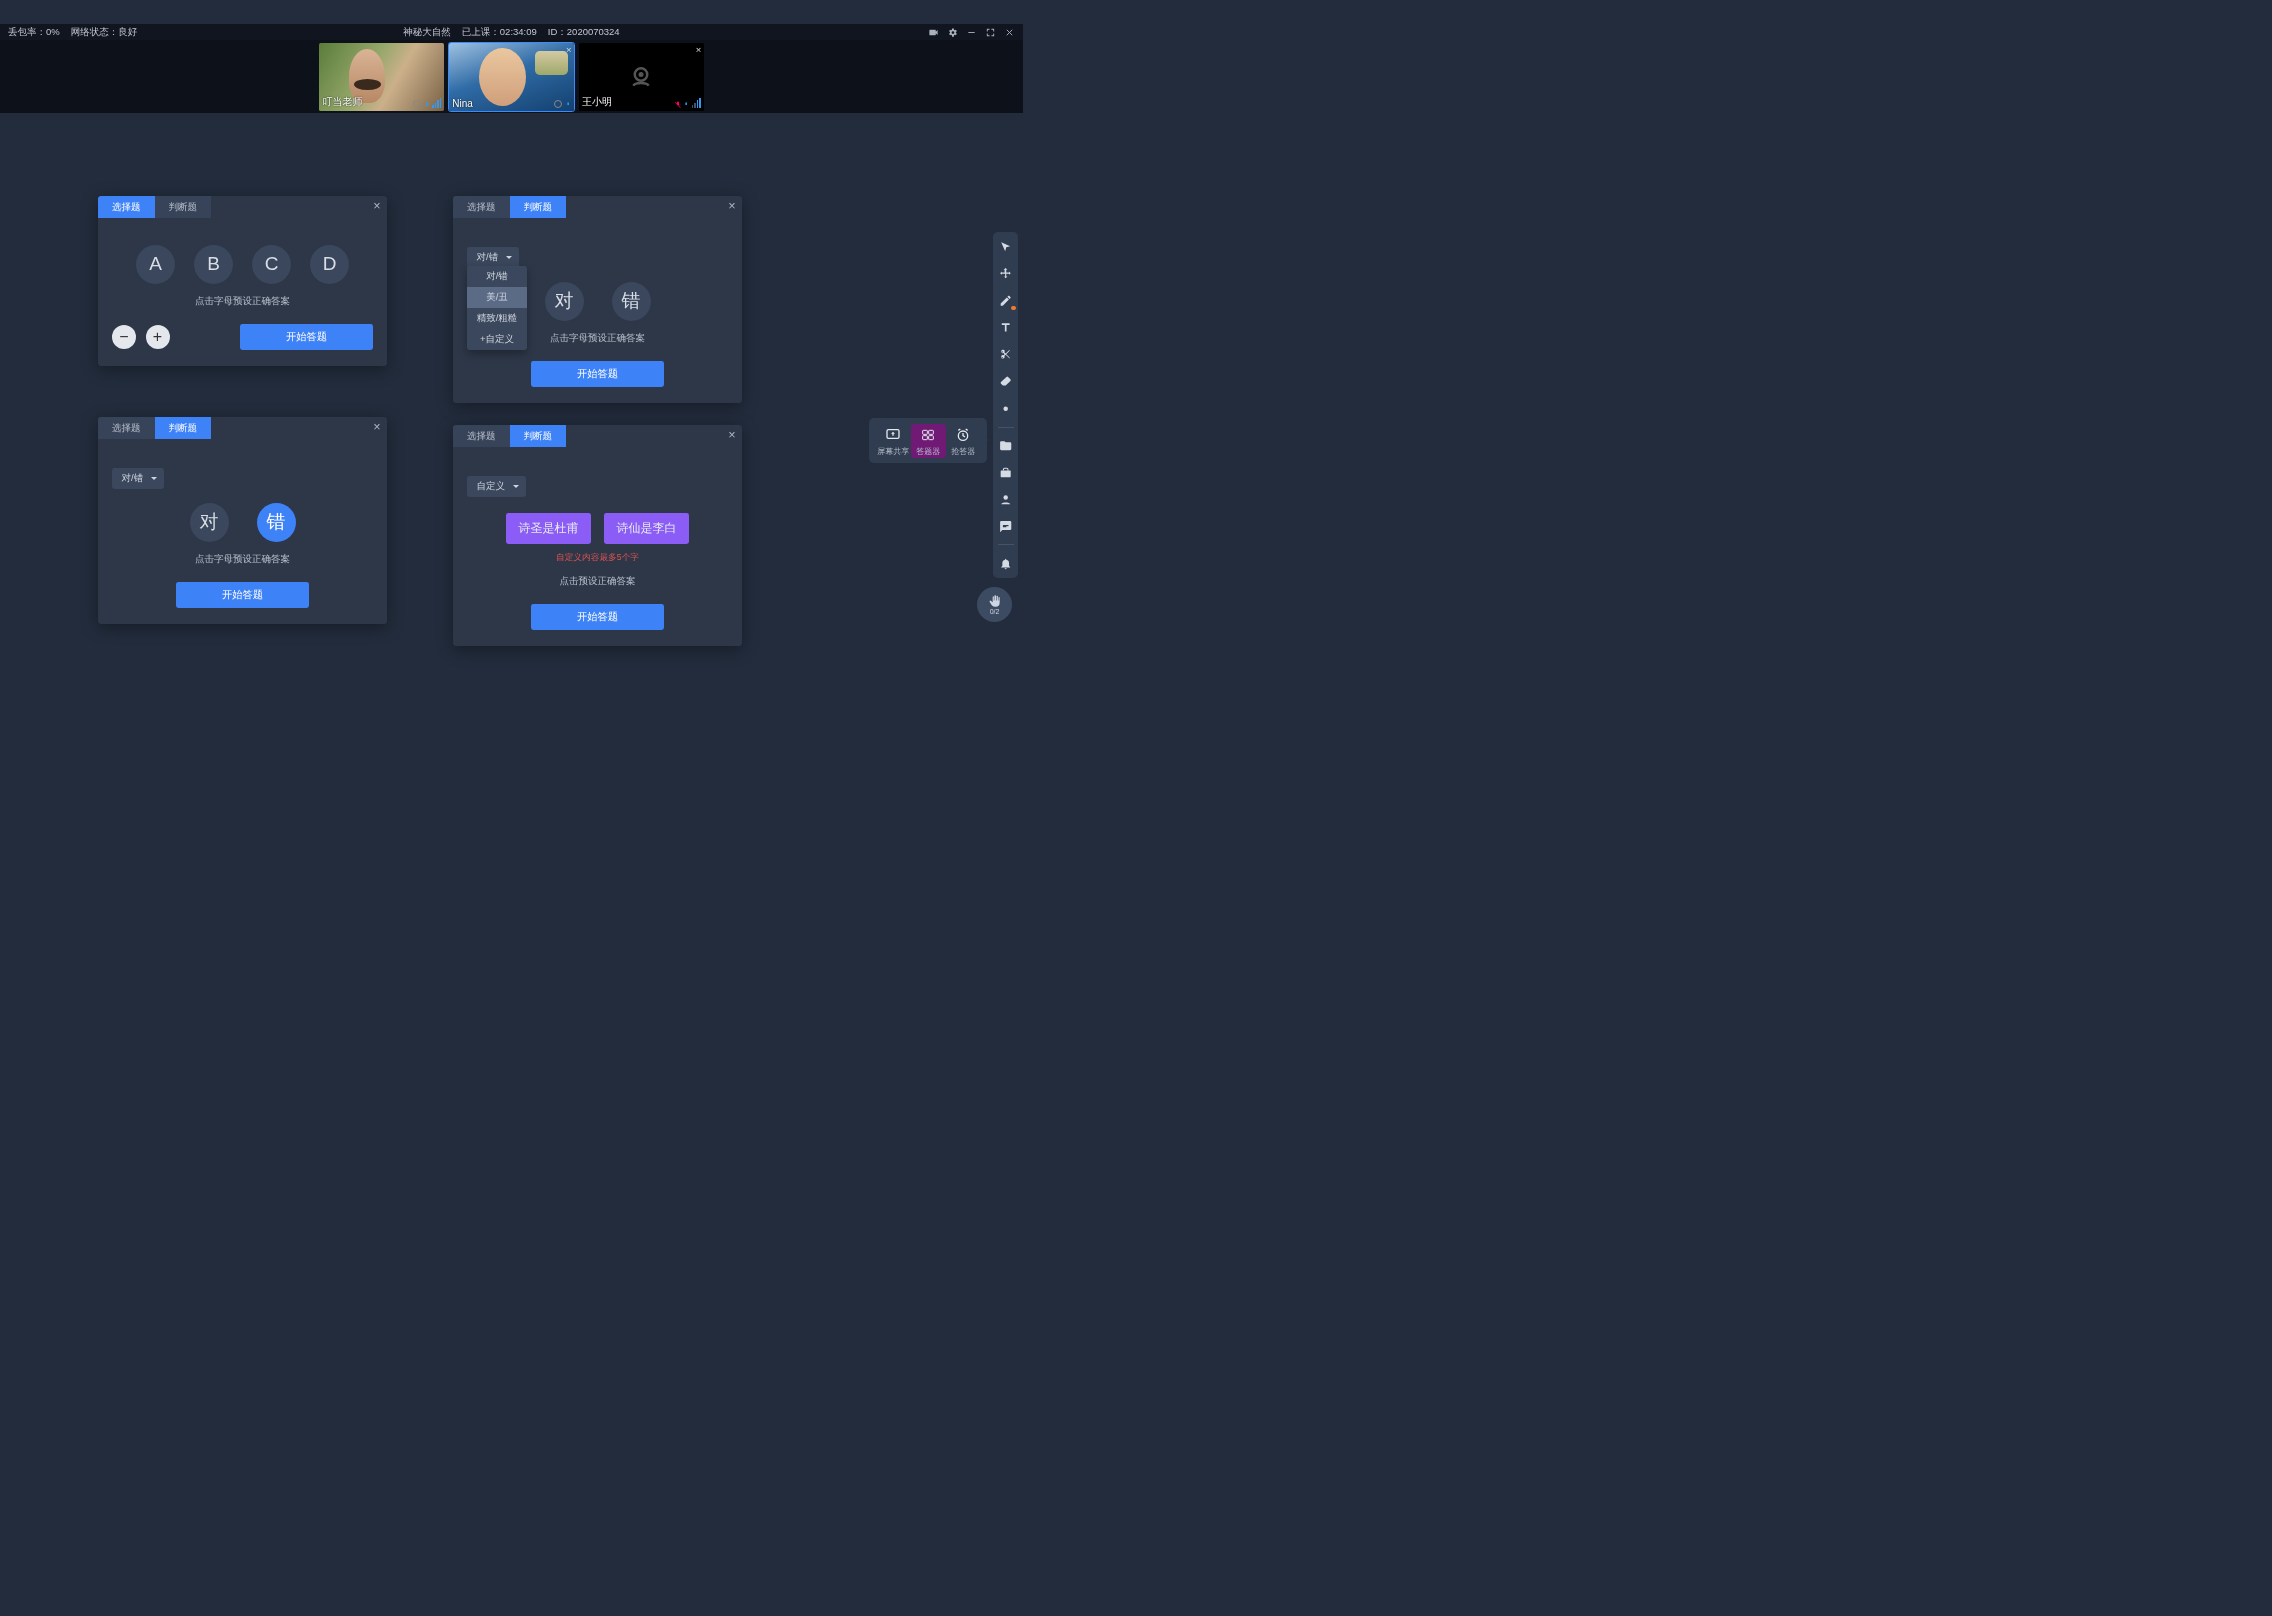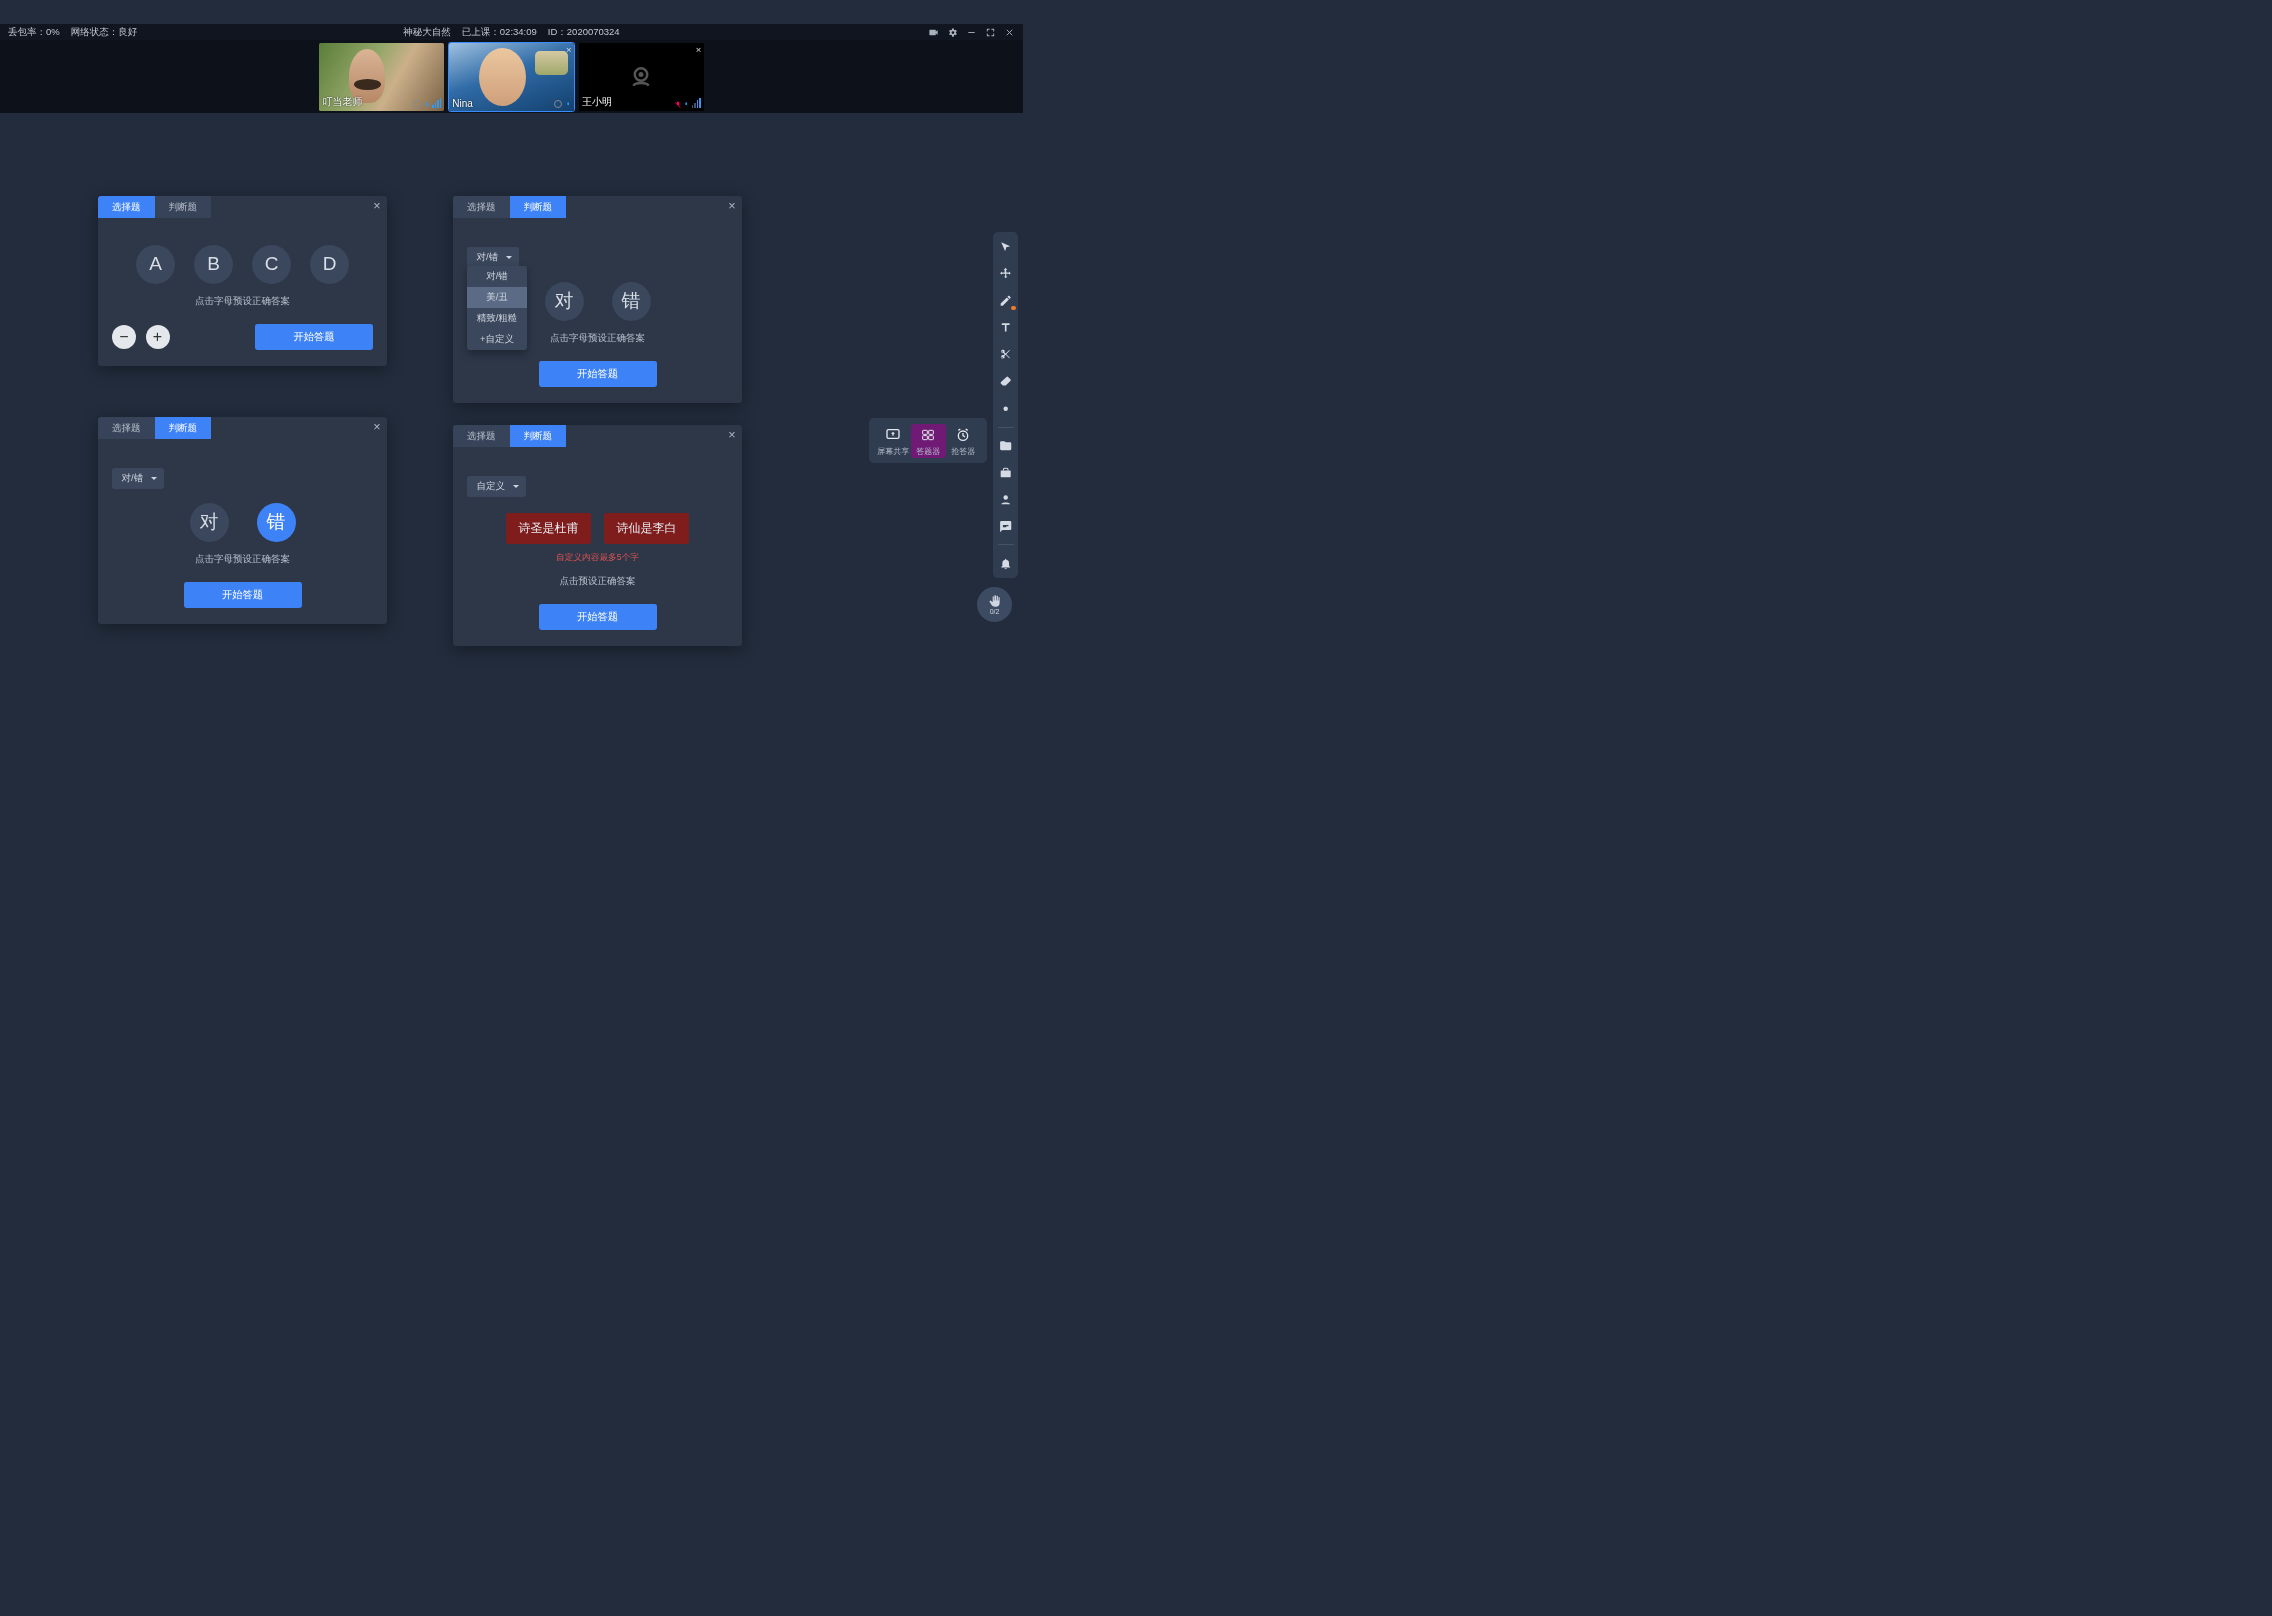--- a/index.html
+++ b/index.html
@@ -44,30 +44,30 @@
 .tab.active { background:#3e82f7; color:#fff;}
 .tab:first-child{border-top-left-radius:3.2px;}
 .panel .x { position:absolute; right:6.3px; top:3.2px; font-size:12.6px; color:#aeb6c2; cursor:pointer;}
 .pbody{ padding:12.6px 14px 16px; }
 .opts { display:flex; justify-content:center; gap:19px; margin:14px 0 4.7px;}
 .circ { width:39px; height:39px; border-radius:50%; background:#3a475c; color:#d9dee6; font-size:19px; font-weight:500; display:flex; align-items:center; justify-content:center; cursor:pointer;}
 .circ.sel{background:#3e82f7;color:#fff;}
 .circ.sm{width:24px;height:24px;font-size:16px;background:#e4e7ec;color:#333;}
 .hint{ text-align:center; font-size:9.5px; color:#b8c0cc; margin-top:11px;}
 .err{ text-align:center; font-size:8.7px; color:#e05252; margin-top:8px;}
-.btn{ background:#3e82f7; color:#fff; font-size:10.3px; border:none; border-radius:2.4px; padding:6.3px 0; width:118px; cursor:pointer;}
+.btn{ background:#3e82f7; color:#fff; font-size:10.3px; border:none; border-radius:2.4px; padding:6.3px 0; width:133px; cursor:pointer;}
 .btnrow{display:flex; justify-content:center; margin-top:16px;}
 .btnrow.split{justify-content:space-between; align-items:center;}
 .dd { position:relative; display:inline-block;margin-top:16px;}
 .ddbtn{ background:#3a475c; border:none; color:#cfd5df; font-size:9.5px; padding:4px 20.5px 4px 9.5px; border-radius:2.4px; cursor:pointer; position:relative;}
 .ddbtn::after{content:"";position:absolute;right:7px;top:50%;transform:translateY(-50%);border:3.2px solid transparent;border-top-color:#cfd5df;margin-top:1.6px;}
 .ddmenu{ position:absolute; top:19px; left:0; background:#3a475c; border-radius:2.4px; overflow:hidden; min-width:60px; box-shadow:0 3.2px 8px rgba(0,0,0,.3);}
 .ddi{ font-size:9.5px; color:#cfd5df; padding:4px 8px; text-align:center; cursor:pointer;}
 .ddi.hl{background:#5b6b86;}
-.pill{background:#7f1d1d; color:#e7ebf1; font-size:12px; padding:7px 12.6px; border-radius:2.4px; cursor:pointer;}
+.pill{background:#8b5cf6; color:#e7ebf1; font-size:12px; padding:7px 12.6px; border-radius:2.4px; cursor:pointer;}
 .pills{display:flex; gap:12.6px; justify-content:center; margin:16px 0 3.2px;}
 
 
 .toolbar{ position:absolute; right:4.7px; top:232px; width:25px; background:#303c4f; border-radius:4.7px; padding:6.3px 0; display:flex; flex-direction:column; align-items:center; gap:9.5px;}
 .tb{ width:17.4px; height:17.4px; color:#d5dbe5; cursor:pointer; display:flex; align-items:center; justify-content:center; position:relative;}
 .tb svg{width:13.4px;height:13.4px;fill:currentColor;}
 .tb .dot{position:absolute;right:-1.6px;bottom:-0.8px;width:4.7px;height:4.7px;border-radius:50%;background:#f07b2e;}
 .sep{width:16px;height:0.8px;background:#44536c;}
 
 

